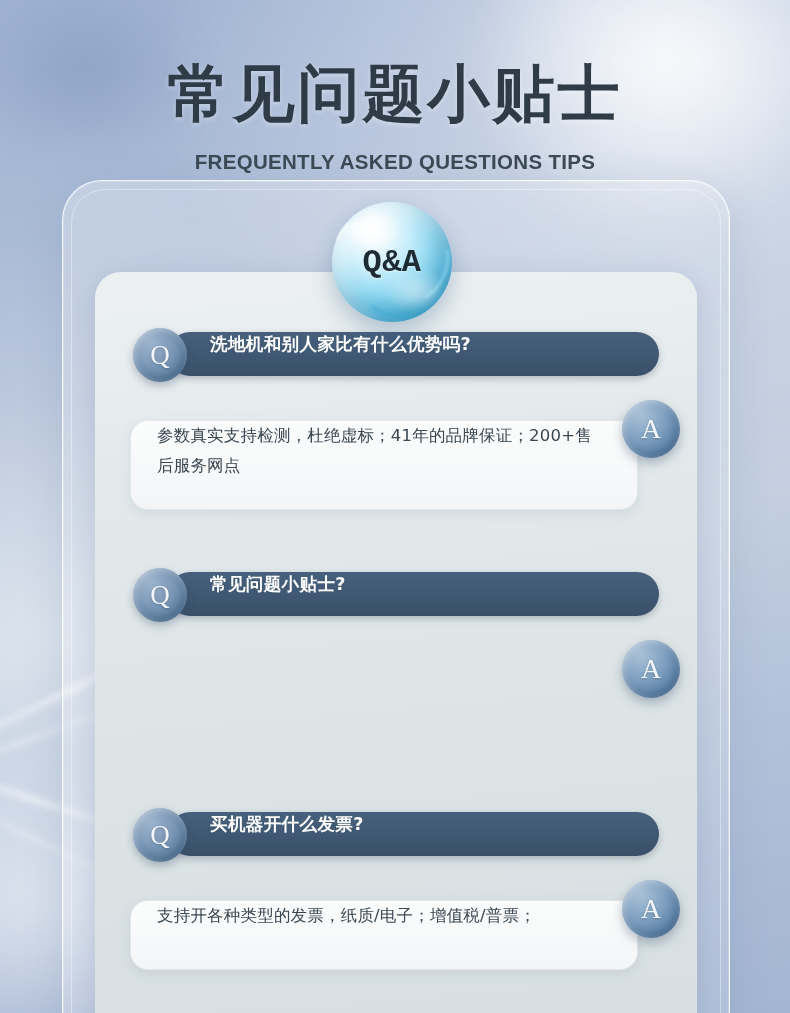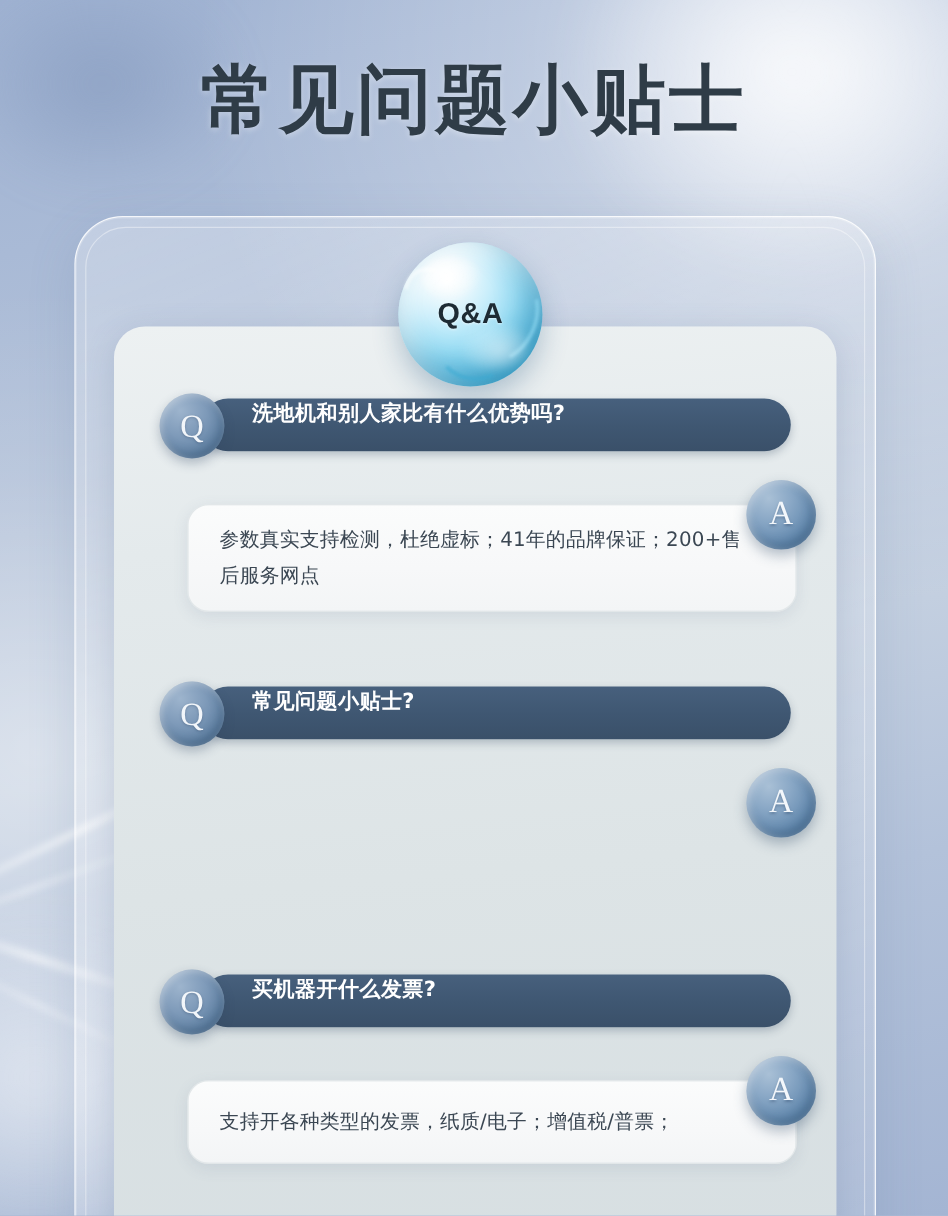--- a/index.html
+++ b/index.html
@@ -39,21 +39,21 @@
     background:radial-gradient(closest-side, rgba(255,255,255,0.55), rgba(255,255,255,0) 70%);
     filter:blur(20px);
   }
   .bg-dark-tl {
     position:absolute; left:-80px; top:-60px; width:330px; height:260px;
     background:radial-gradient(closest-side, rgba(120,142,180,0.45), rgba(120,142,180,0) 72%);
     filter:blur(16px);
   }
 
   
-  #header { position:absolute; left:0; top:5px; width:790px; z-index:6; text-align:center; }
+  #header { position:absolute; left:0; top:16px; width:790px; z-index:6; text-align:center; }
   .title-cn {
     margin-top:36px;
     font-size:62px; font-weight:700; letter-spacing:3px;
     color:#2f3c47;
     font-family:"DejaVu Sans","Liberation Sans",sans-serif;
     text-shadow:0 2px 5px rgba(255,255,255,0.35);
   }
   .title-en {
     margin-top:14px;
     font-size:20.5px; font-weight:600; letter-spacing:0.3px;
@@ -114,22 +114,22 @@
   .qa-swirl{
     position:absolute; border-radius:50%;
     border:3px solid rgba(255,255,255,0.55);
     filter:blur(1.5px);
   }
   .sw1{ left:6%; top:16%; width:40%; height:55%; transform:rotate(-30deg); border-color:rgba(255,255,255,0.6) transparent transparent transparent; }
   .sw2{ right:4%; top:24%; width:42%; height:60%; transform:rotate(25deg); border-color:transparent rgba(140,215,240,0.75) transparent transparent; }
   .sw3{ left:28%; bottom:4%; width:46%; height:34%; transform:rotate(10deg); border-color:transparent transparent rgba(60,170,210,0.65) transparent; }
   .qa-text{
     position:relative; z-index:4;
-    font-size:24px; font-weight:700; color:#1d2b34; letter-spacing:0.5px;
-    font-family:Liberation Sans, sans-serif;
+    font-size:32px; font-weight:700; color:#1d2b34; letter-spacing:0.5px;
+    font-family:Liberation Mono, monospace;
     text-shadow:0 1px 2px rgba(255,255,255,0.55);
   }
 
   
   #faq-list {
     position:absolute; left:0; top:332px; width:790px; z-index:4;
   }
   .faq-item{ position:relative; padding:0 0 0 0; }
 
   
@@ -155,26 +155,26 @@
   }
   .q-badge span{
     color:#f2f6fa; font-size:27px; font-weight:400; line-height:1;
     font-family:"Liberation Serif","DejaVu Serif",serif;
     text-shadow:0 1px 2px rgba(40,60,90,0.35);
   }
 
   
   .a-wrap{ position:relative; margin-top:16px; }
   .a-card{
-    position:absolute; left:156px; top:20px; width:508px;
+    position:absolute; left:130px; top:20px; width:508px;
     border-radius:18px;
     background:linear-gradient(180deg,#fbfcfc 0%, #f7f8f9 60%, #f3f5f6 100%);
     border:1px solid #e2e7e9;
     box-shadow:0 4px 12px rgba(90,110,140,0.12);
-    display:flex; align-items:center;
+    display:flex; align-items:flex-start;
     z-index:2;
   }
   .a-card.two-line{ height:90px; }
   .a-card.one-line{ height:70px; }
   .a-text{
     color:#3b4753; font-size:16.5px; line-height:30px; letter-spacing:0.2px;
     padding:0 30px 0 26px;
     font-family:"DejaVu Sans","Liberation Sans",sans-serif;
   }
   .a-badge{
@@ -203,20 +203,21 @@
   <div class="bg-glow-tr"></div>
   <div class="bg-glow-bl"></div>
   <div class="bg-ray ray-a"></div>
   <div class="bg-ray ray-b"></div>
   <div class="bg-ray ray-c"></div>
   <div class="bg-ray ray-d"></div>
 </div>
 
 <div id="header">
   <div class="title-cn">常见问题小贴士</div>
+  <div class="title-en">FREQUENTLY ASKED QUESTIONS TIPS</div>
 </div>
 
 <div id="glass-panel"></div>
 
 <div id="content-panel"></div>
 
 <div id="qa-sphere">
   <div class="qa-swirl sw1"></div>
   <div class="qa-swirl sw2"></div>
   <div class="qa-swirl sw3"></div>

